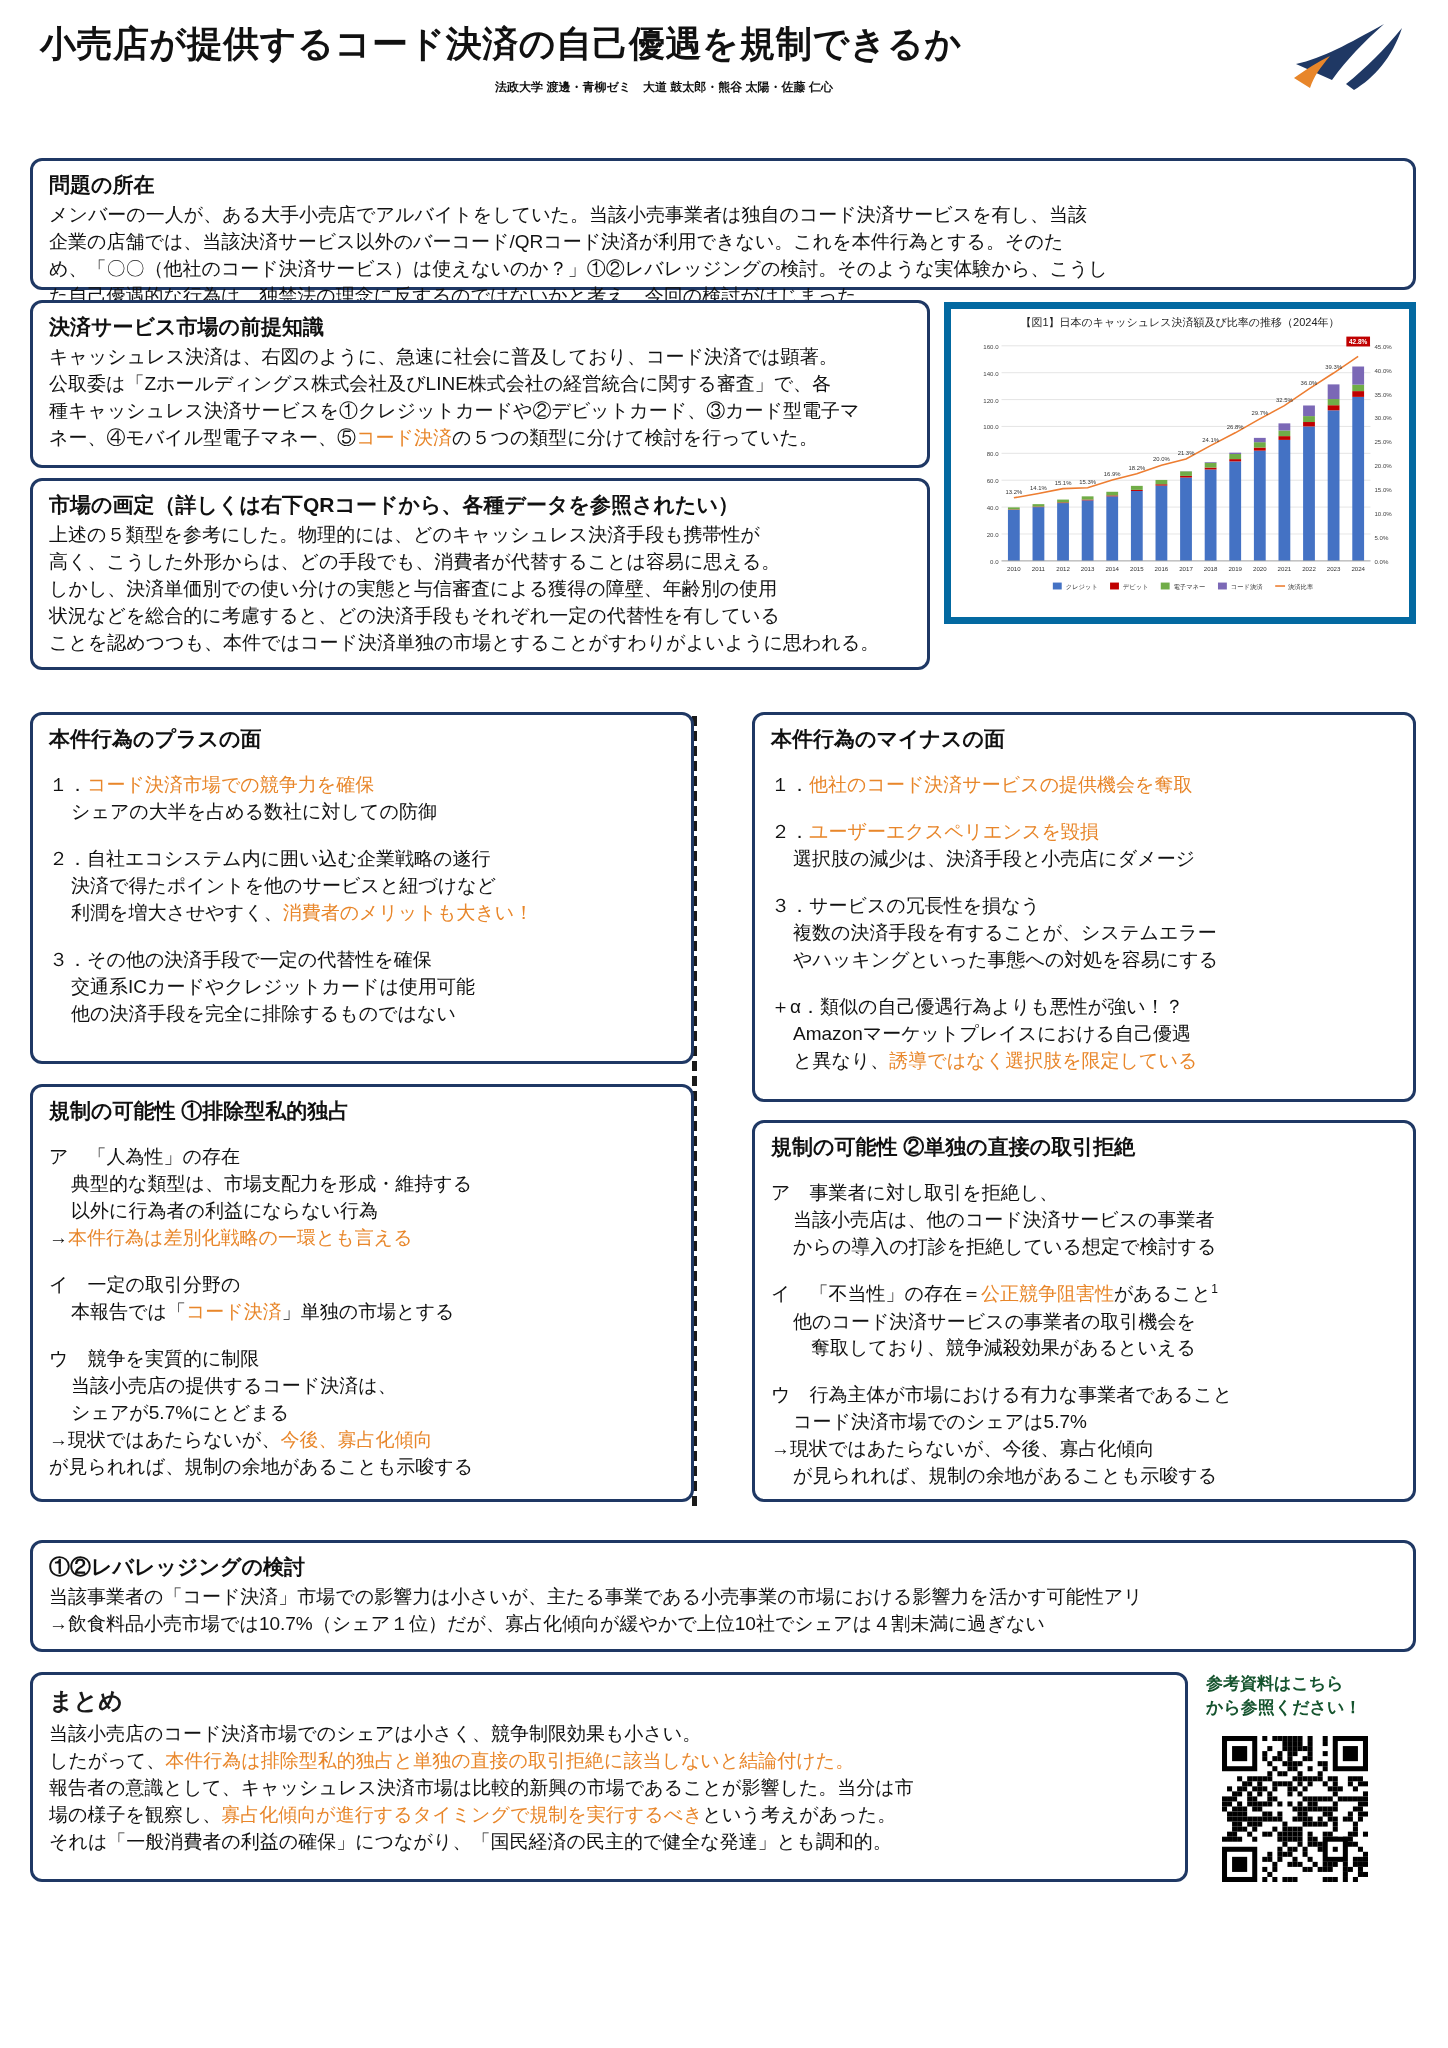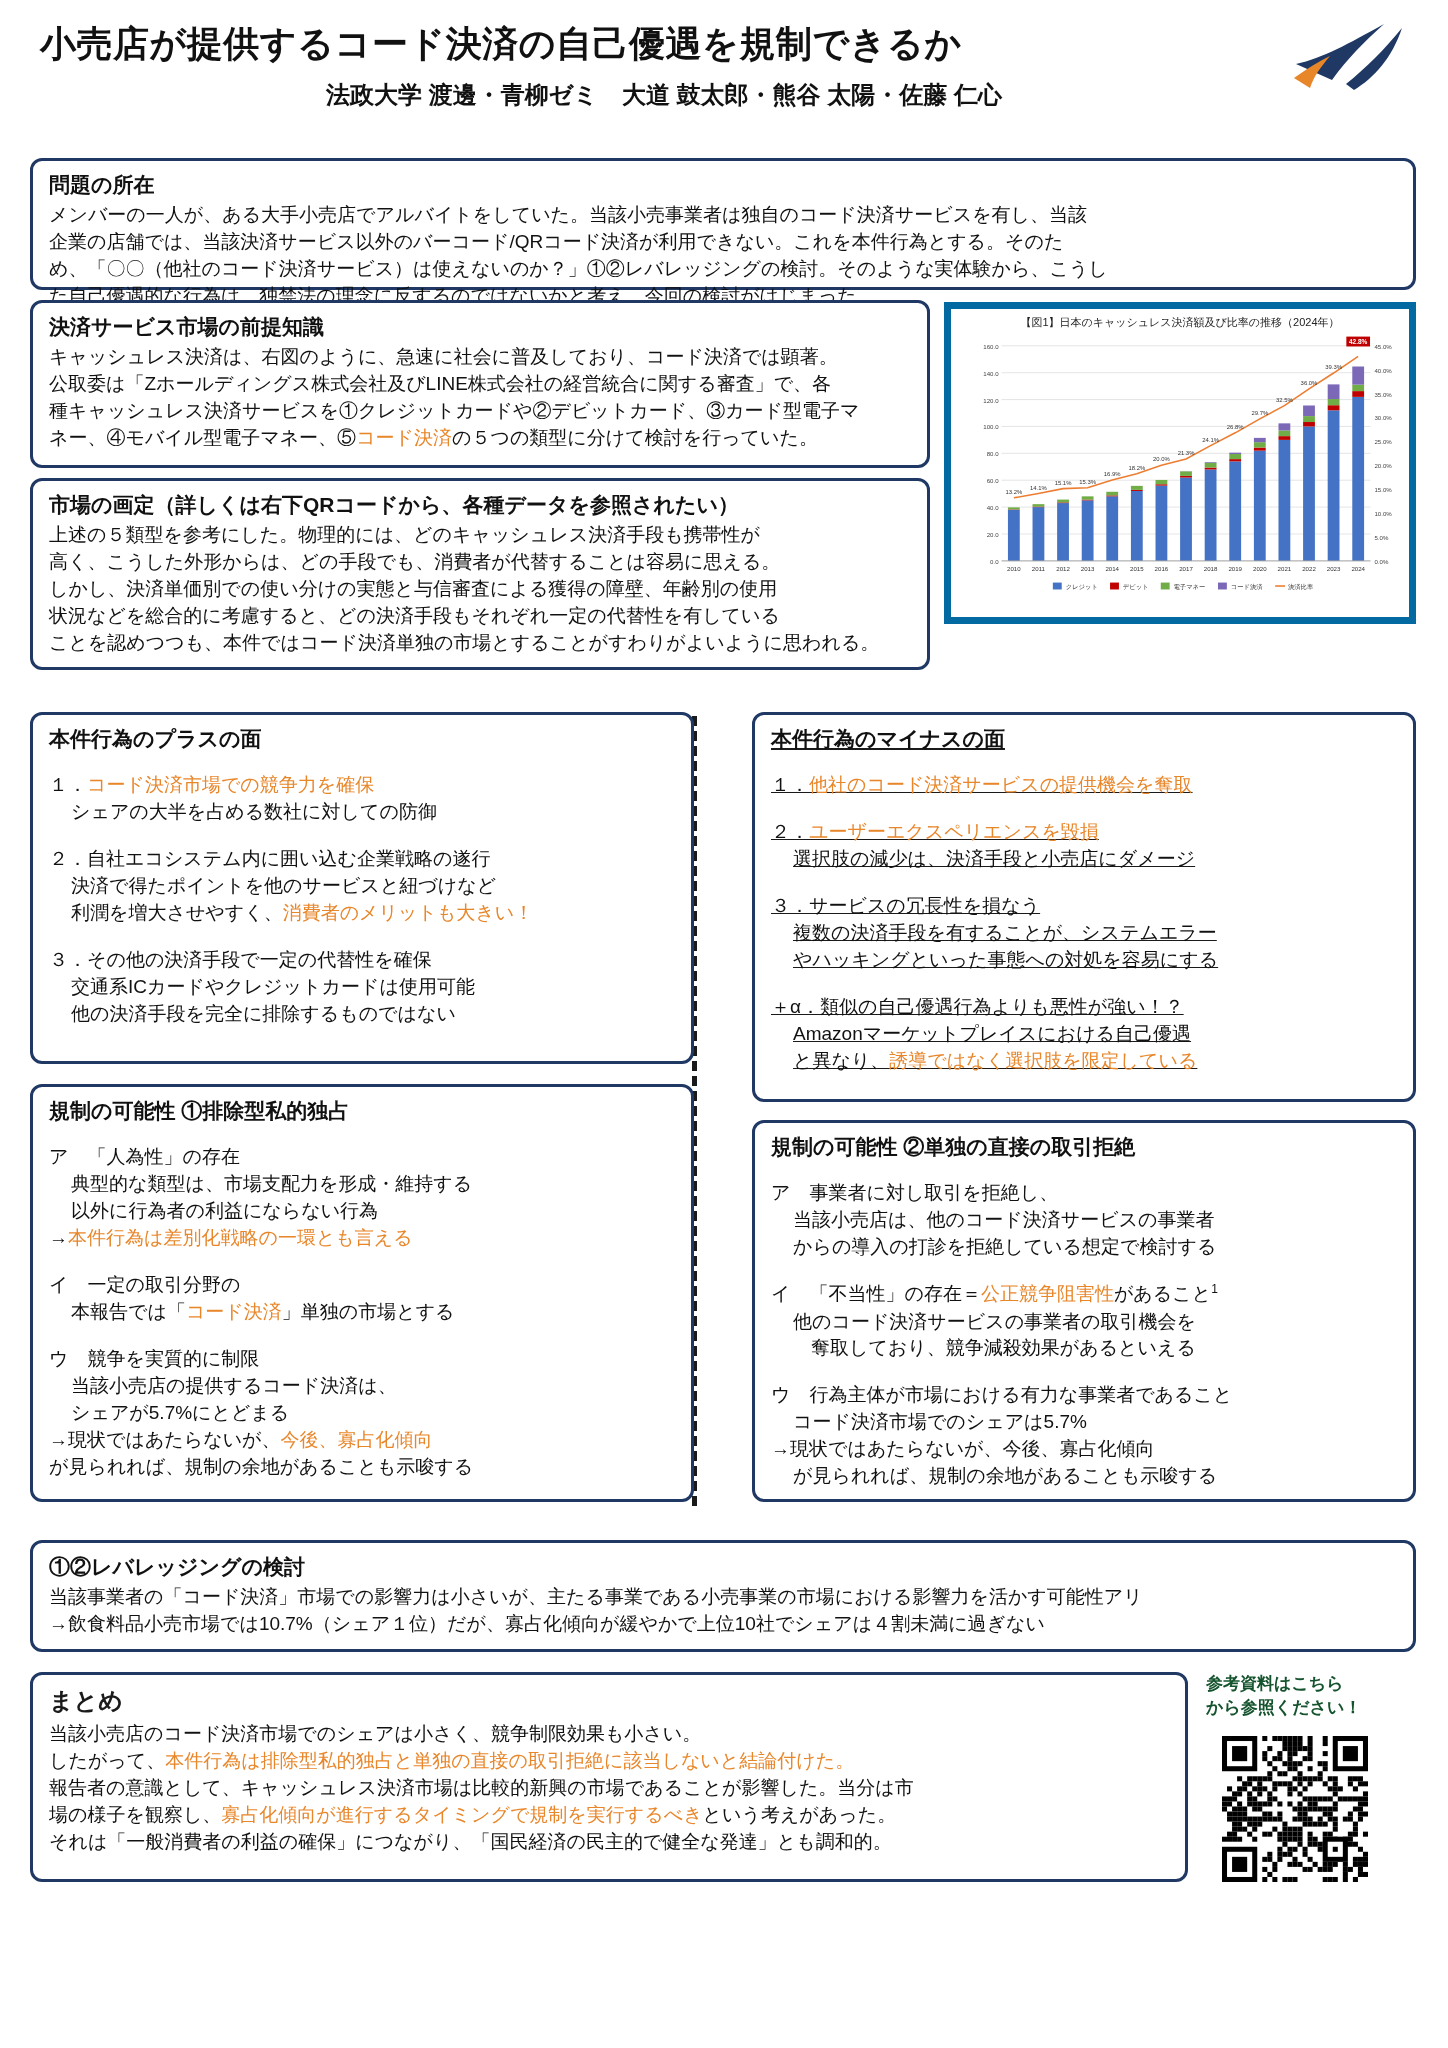--- a/index.html
+++ b/index.html
@@ -13,21 +13,21 @@
   }
   .page { position:relative; width:1448px; height:2048px; box-sizing:border-box; padding:0; }
 
   
   .header { position:relative; padding:22px 40px 0 40px; }
   .title {
     font-size:36px; font-weight:bold; letter-spacing:0.5px;
     color:#111; line-height:1.2;
   }
   .byline {
-    margin-top:14px; text-align:center; font-size:24px; font-weight:bold; color:#111;
+    margin-top:14px; text-align:center; font-size:12px; font-weight:bold; color:#111;
     padding-right:120px;
   }
   .logo { position:absolute; right:40px; top:18px; width:120px; height:78px; }
 
   
   .box {
     border:3px solid #1F3864;
     border-radius:12px;
     box-sizing:border-box;
     padding:10px 14px 12px 16px;
@@ -57,21 +57,21 @@
 
   .cols { position:absolute; left:30px; top:712px; width:1386px; }
   .colL { position:absolute; left:0; top:0; width:664px; }
   .colR { position:absolute; left:722px; top:0; width:664px; }
   .divider {
     position:absolute; left:692px; top:716px; width:0; height:790px;
     border-left:5px dashed #1a1a1a;
   }
 
   .b-plus   { position:absolute; left:0;   top:0;   width:664px; height:352px; }
-  .b-minus  { position:absolute; left:0;   top:0;   width:664px; height:390px;text-decoration:underline; }
+  .b-minus  { position:absolute; left:0;   top:0;   width:664px; height:390px; }
   .b-reg1   { position:absolute; left:0;   top:372px; width:664px; height:418px; }
   .b-reg2   { position:absolute; left:0;   top:408px; width:664px; height:382px; }
 
   .blk-lev { position:absolute; left:30px; top:1540px; width:1386px; height:112px; }
   .blk-sum { position:absolute; left:30px; top:1672px; width:1158px; height:210px; }
 
   .qr-note {
     position:absolute; left:1206px; top:1672px; width:210px;
     font-size:17px; font-weight:bold; line-height:1.4; color:#14532d;
   }

